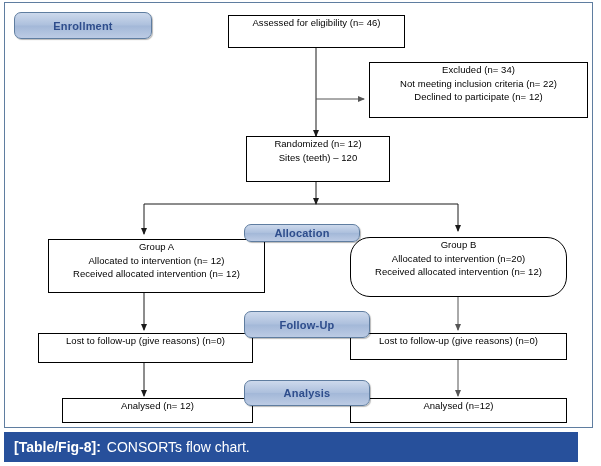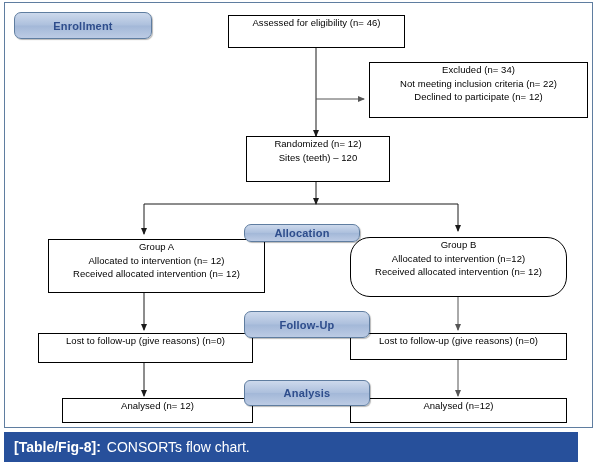--- a/index.html
+++ b/index.html
@@ -145,21 +145,21 @@
   </div>
 
   <div class="banner" style="left:244px; top:224px; width:116px; height:18px;">
     <span>Allocation</span>
   </div>
 
   <div class="banner" style="left:244px; top:311px; width:126px; height:27px;">
     <span>Follow-Up</span>
   </div>
 
-  <div class="banner" style="left:244px; top:380px; width:126px; height:26px;border-radius:6px;">
+  <div class="banner" style="left:244px; top:380px; width:126px; height:26px;">
     <span>Analysis</span>
   </div>
 
   <div class="node" style="left:228px; top:15px; width:177px; height:33px;">
     <span class="line">Assessed for eligibility (n= 46)</span>
   </div>
 
   <div class="node" style="left:369px; top:62px; width:219px; height:56px;">
     <span class="line">Excluded (n= 34)</span>
     <span class="line">Not meeting inclusion criteria (n= 22)</span>
@@ -172,21 +172,21 @@
   </div>
 
   <div class="node" style="left:48px; top:239px; width:217px; height:54px;">
     <span class="line">Group A</span>
     <span class="line">Allocated to intervention (n= 12)</span>
     <span class="line">Received allocated intervention (n= 12)</span>
   </div>
 
   <div class="node" style="left:350px; top:237px; width:217px; height:60px;border-radius:20px;">
     <span class="line">Group B</span>
-    <span class="line">Allocated to intervention (n=12)</span>
+    <span class="line">Allocated to intervention (n=20)</span>
     <span class="line">Received allocated intervention (n= 12)</span>
   </div>
 
   <div class="node" style="left:38px; top:333px; width:215px; height:30px;">
     <span class="line">Lost to follow-up (give reasons) (n=0)</span>
   </div>
 
   <div class="node" style="left:350px; top:333px; width:217px; height:27px;">
     <span class="line">Lost to follow-up (give reasons) (n=0)</span>
   </div>

